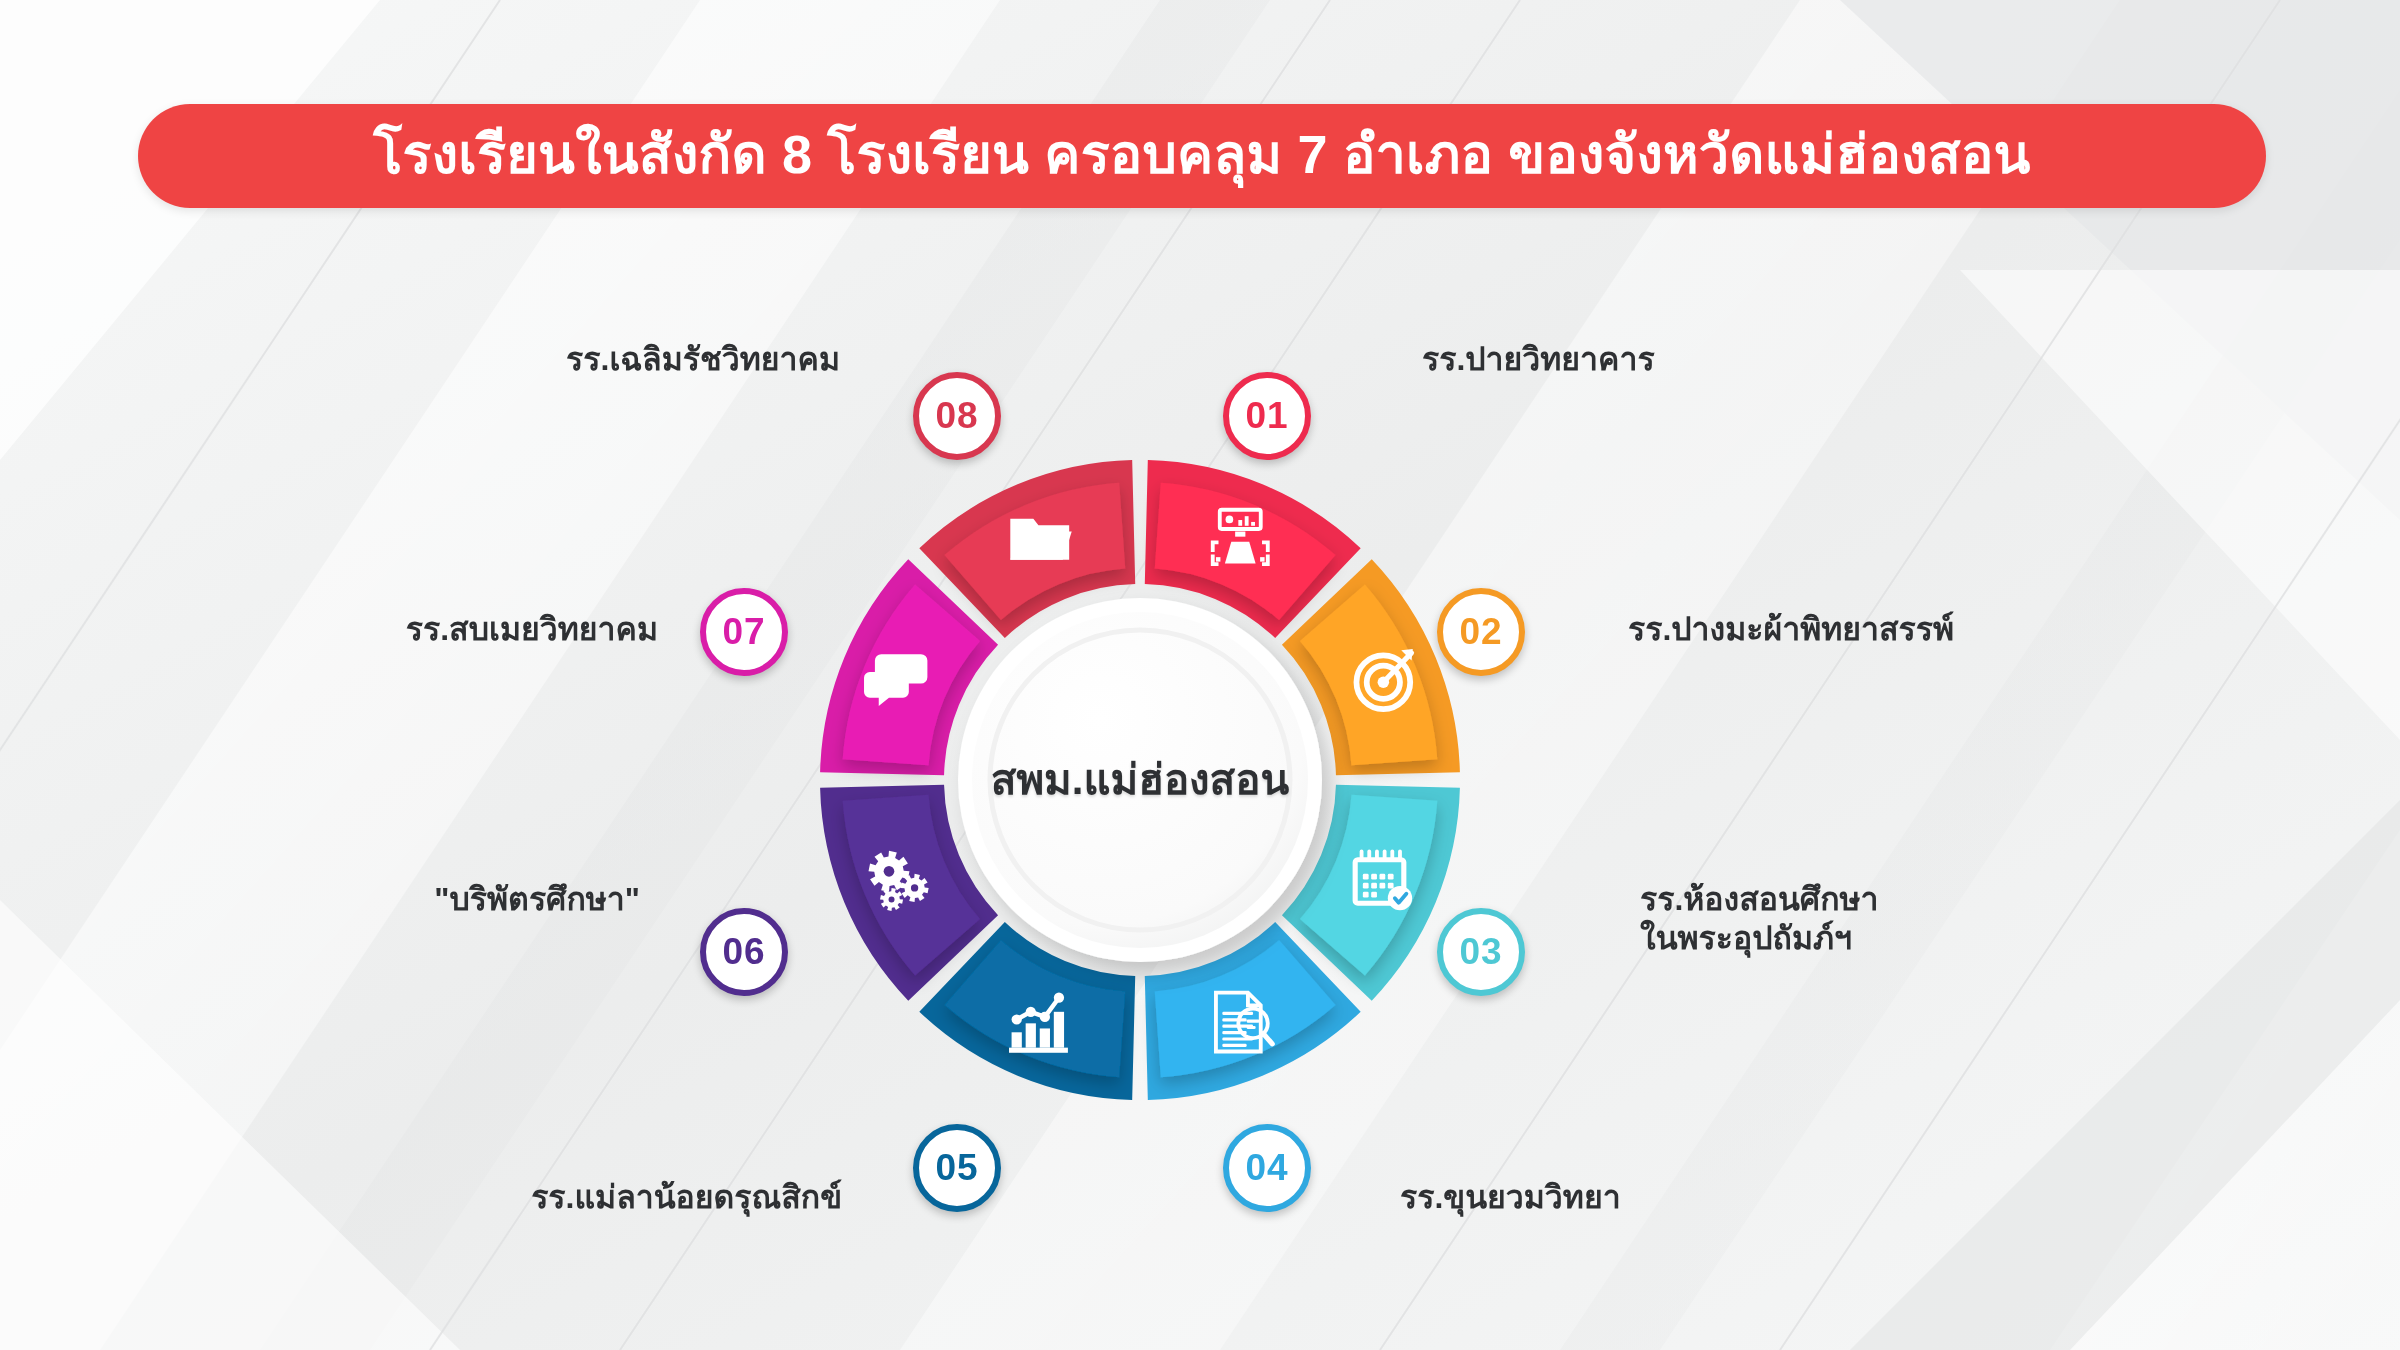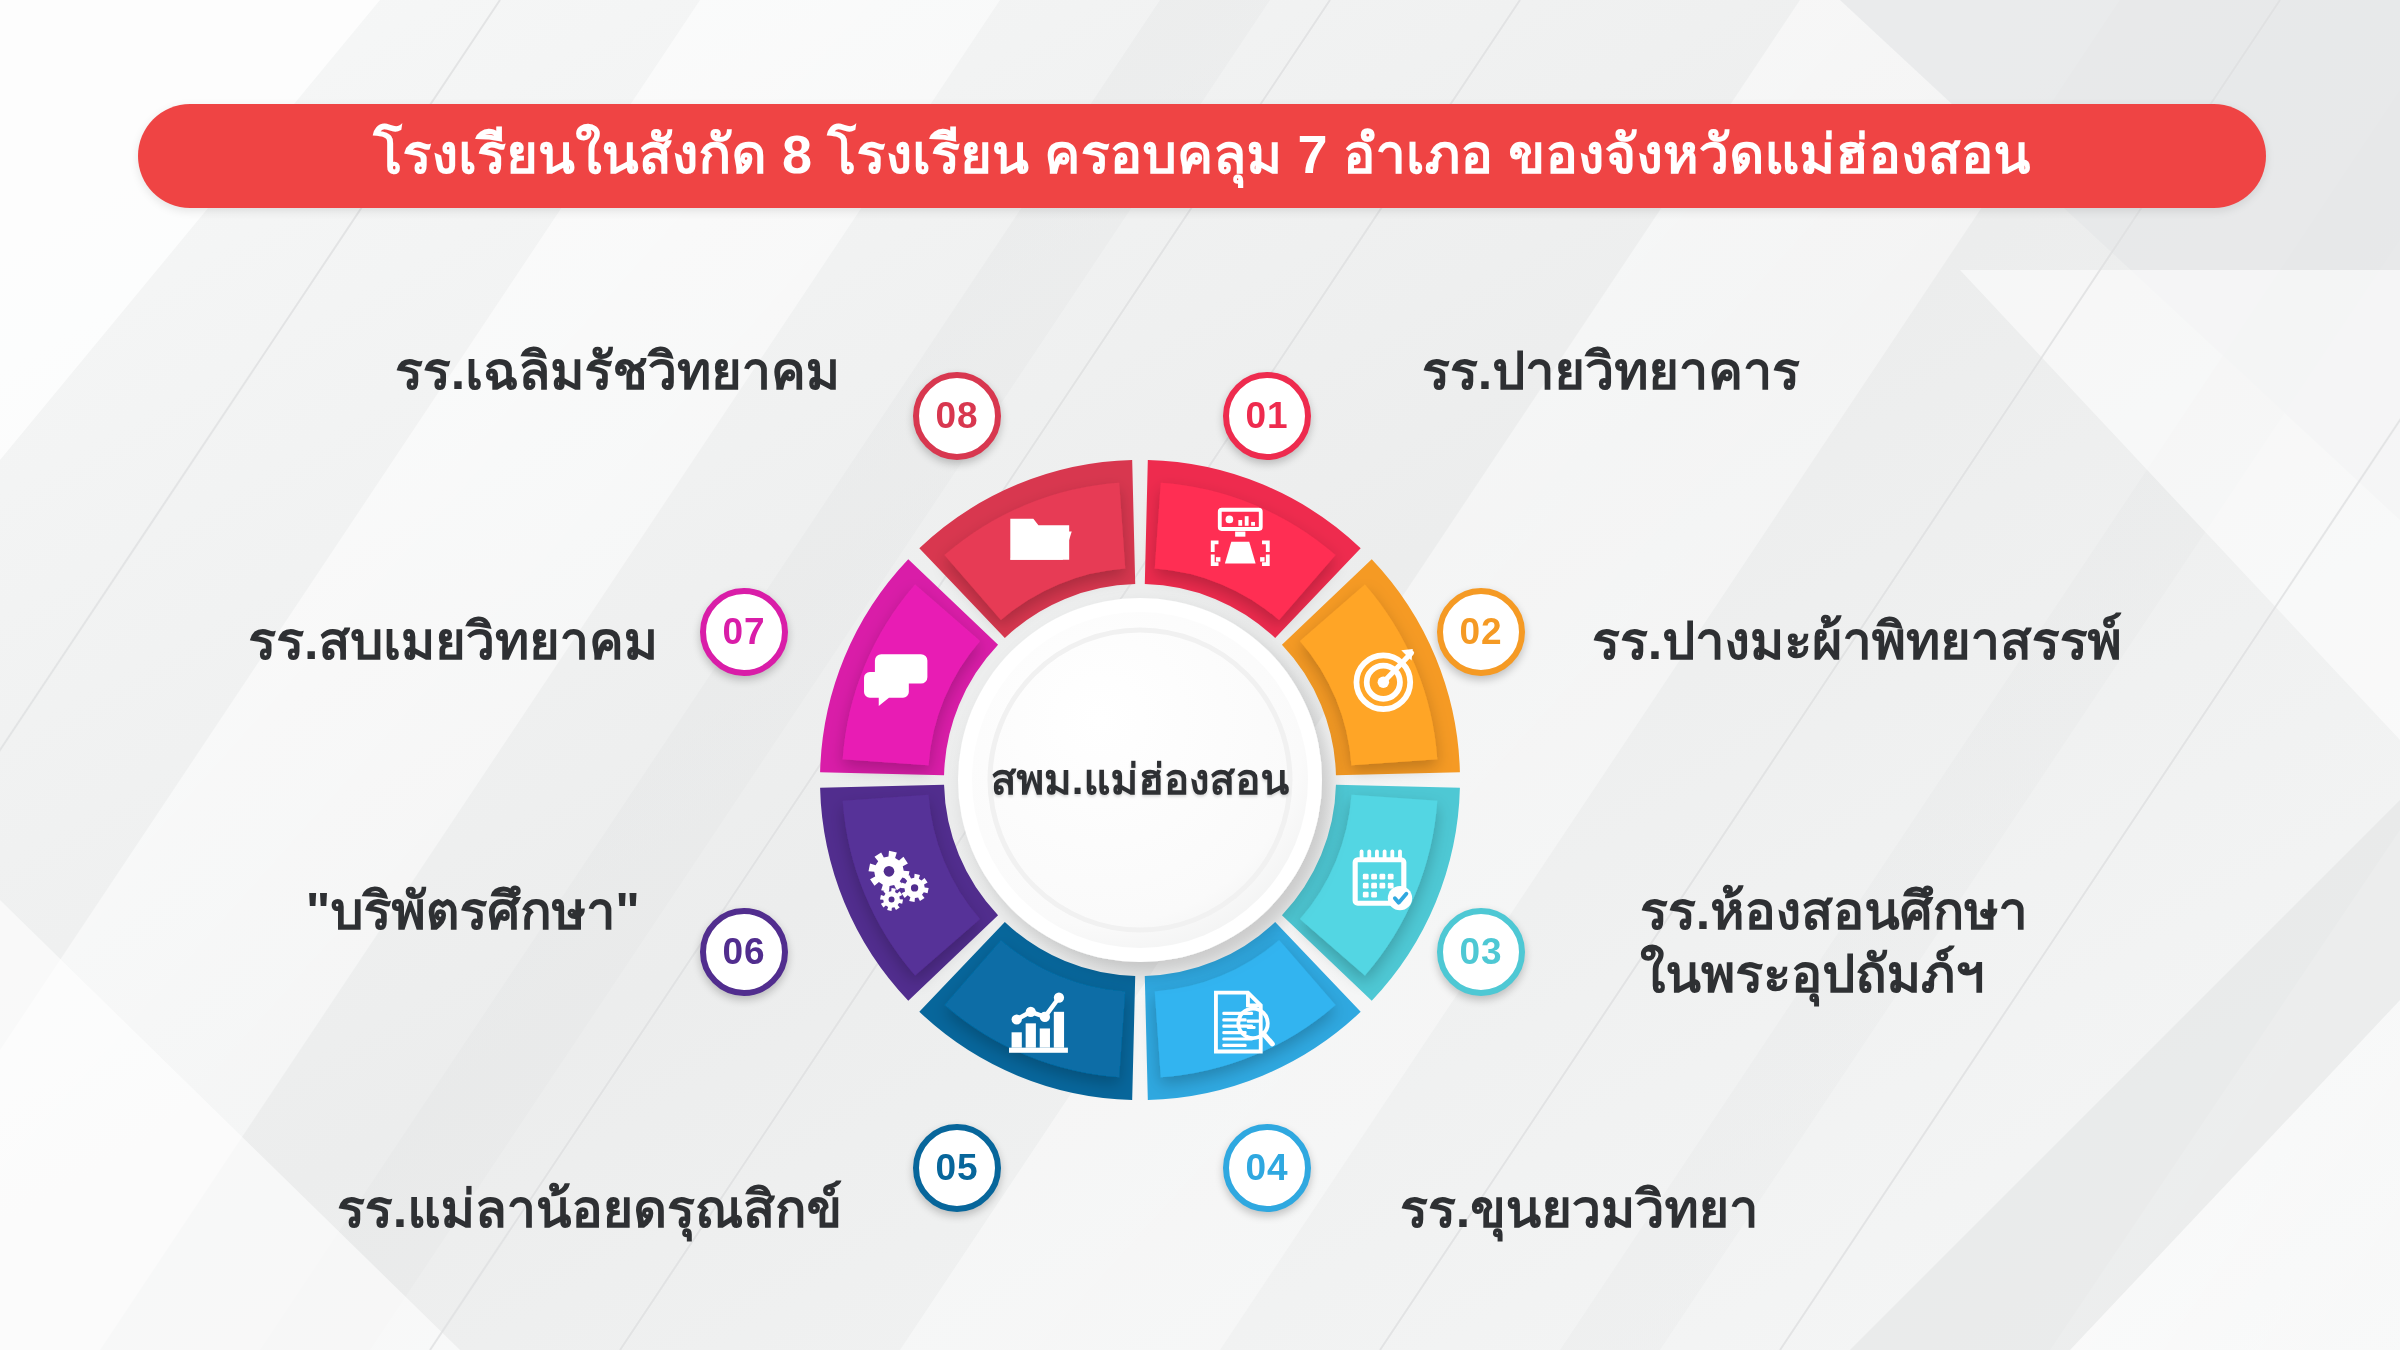--- a/index.html
+++ b/index.html
@@ -54,21 +54,21 @@
     font-size:37px; font-weight:bold;
     z-index:5;
     box-shadow:0 4px 9px rgba(0,0,0,.22);
   }
   .badge span{ line-height:1; padding-bottom:2px; letter-spacing:1px; }
 
   
   .lbl{
     position:absolute;
     color:#2e3033;
-    font-size:52px;
+    font-size:32px;
     font-weight:bold;
     line-height:1.22;
     white-space:nowrap;
     z-index:4;
   }
   .lbl.r{ text-align:left; }
   .lbl.l{ text-align:right; }
   .lbl .ln{ display:block; }
 
   
@@ -290,21 +290,21 @@
     <span>07</span>
   </div>
 <div class="badge" style="left: 913px; top: 372px; color: rgb(216, 55, 79); border: 6px solid rgb(216, 55, 79);">
     <span>08</span>
   </div>
 
 <div class="lbl r" style="left:1422px;top:340px;">
   <span class="ln">รร.ปายวิทยาคาร</span>
 </div>
 
-<div class="lbl r" style="left:1592px;top:610px;">
+<div class="lbl r" style="left:1628px;top:610px;">
   <span class="ln">รร.ปางมะผ้าพิทยาสรรพ์</span>
 </div>
 
 <div class="lbl r" style="left:1640px;top:880px;">
   <span class="ln">รร.ห้องสอนศึกษา</span>
   <span class="ln">ในพระอุปถัมภ์ฯ</span>
 </div>
 
 <div class="lbl r" style="left:1400px;top:1178px;">
   <span class="ln">รร.ขุนยวมวิทยา</span>

